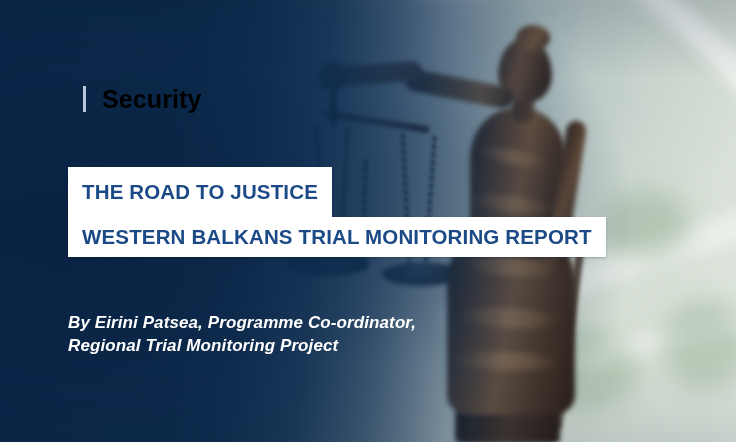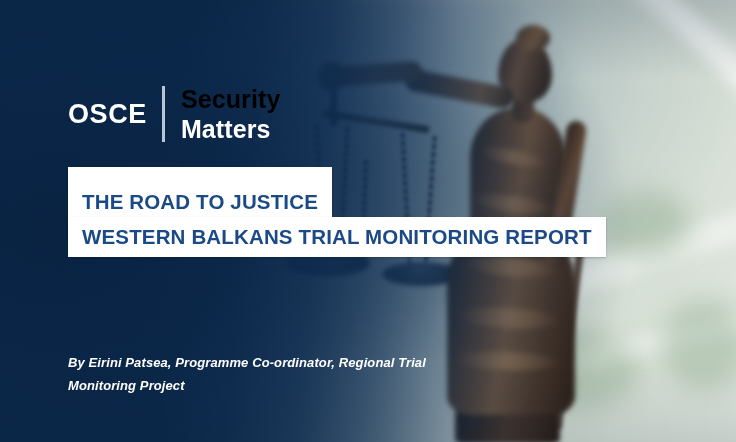--- a/index.html
+++ b/index.html
@@ -261,45 +261,44 @@
     font-weight: 700;
     display: flex;
     align-items: center;
     white-space: nowrap;
     box-shadow: 0 1px 2px rgba(4,20,40,0.22);
   }
   .title-bar-1 {
     left: 68px;
     top: 167px;
     height: 34px;
-    padding: 18px 14px;
+    padding: 8px 14px;
     font-size: 20.5px;
     letter-spacing: 0.15px;
   }
   .title-bar-2 {
     left: 68px;
     top: 217px;
     height: 40px;
     padding: 0 14px;
     font-size: 20.5px;
     letter-spacing: 0.15px;
   }
 
   .byline {
     position: absolute;
     left: 68px;
     top: 311px;
     width: 400px;
     color: #ffffff;
-    font-size: 13px;
+    font-size: 17px;
     font-style: italic;
     font-weight: 600;
     line-height: 23px;
     letter-spacing: 0.1px;
-    margin-top: 40px;
   }
 </style>
 </head>
 <body>
 
 <div id="banner">
 
   <div class="photo">
     <div class="bg-notes"></div>
     <div class="note-streak ns1"></div>
@@ -343,26 +342,24 @@
   </div>
 
   <div class="overlay"></div>
   <div class="overlay-2"></div>
   <div class="vignette"></div>
 
   <div class="content">
 
     <div class="logo">
       <div class="logo-left">
-        <div class="logo-osce">OSCE</div>
       </div>
       <div class="logo-divider"></div>
       <div class="logo-right">
         <div class="logo-security">Security</div>
-        <div class="logo-matters">Matters</div>
       </div>
     </div>
 
     <div class="title-bar title-bar-1">
       <span>THE ROAD TO JUSTICE</span>
     </div>
 
     <div class="title-bar title-bar-2">
       <span>WESTERN BALKANS TRIAL MONITORING REPORT</span>
     </div>

